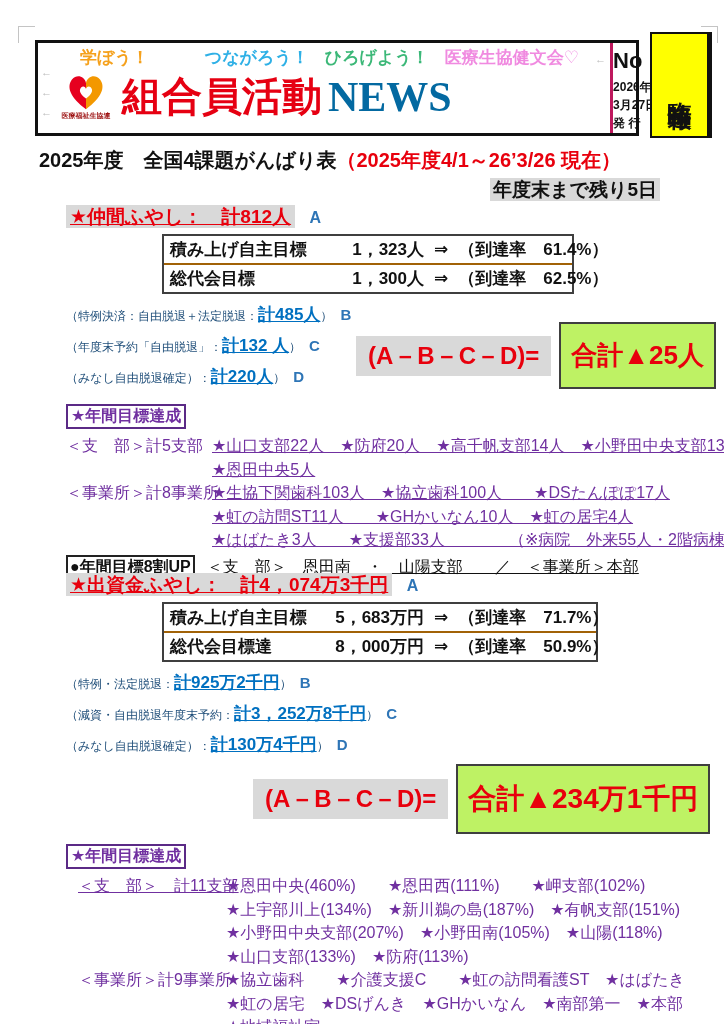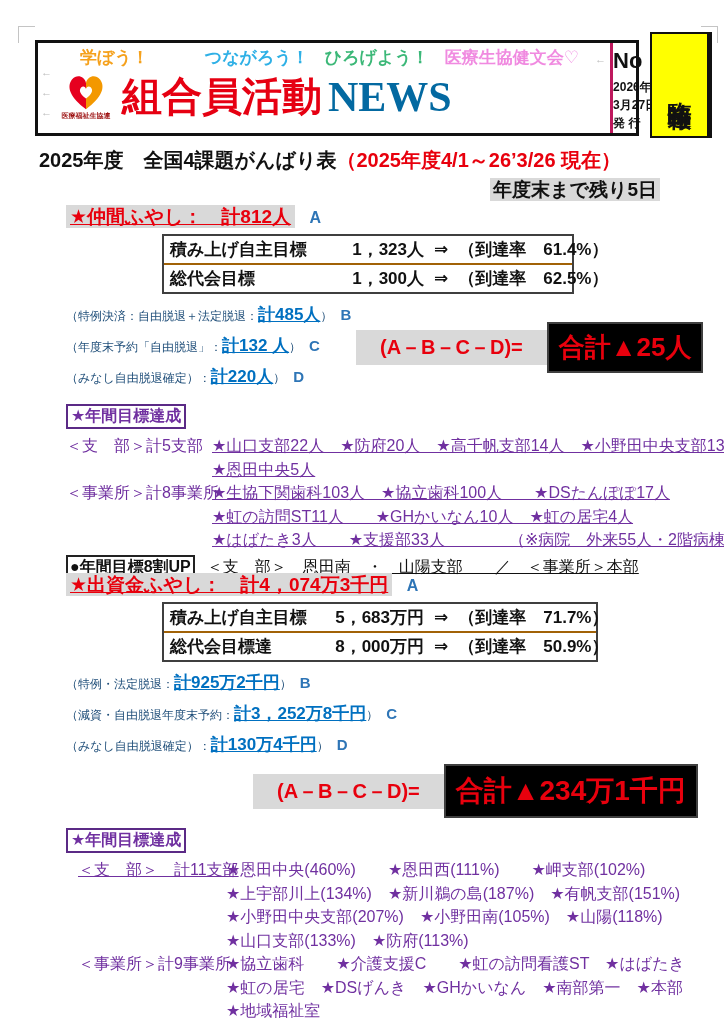--- a/index.html
+++ b/index.html
@@ -57,22 +57,22 @@
   .g-name{width:158px;flex:none;}
   .g-value{width:96px;flex:none;text-align:right;}
   .g-arrow{margin:0 10px;}
   .ded{margin:9px 0 0 66px;}
   .ded-line{margin-bottom:8px;white-space:nowrap;}
   .ded-prefix,.ded-suffix{font-size:12px;color:#1f4e79;}
   .ded-value{font-size:17px;font-weight:bold;color:#0070c0;text-decoration:underline;}
   .ded-label{font-size:15px;color:#2e75b6;font-weight:bold;margin-left:8px;}
   .formula-row{display:flex;align-items:center;white-space:nowrap;}
   .formula-abs{position:absolute;left:356px;top:118px;}
-  .formula{background:#d9d9d9;color:#e8000d;font-size:20px;font-weight:bold;padding:4px 24px;}
-  .total-box{background:#000000;color:#e8000d;font-weight:900;border:2px solid #3f3f3f;padding:6px 10px;margin-left:0;}
+  .formula{background:#d9d9d9;color:#e8000d;font-size:24px;font-weight:bold;padding:4px 12px;}
+  .total-box{background:#bef264;color:#e8000d;font-weight:900;border:2px solid #3f3f3f;padding:14px 10px;margin-left:8px;}
   .s1 .total-box{font-size:26px;}
   .s2 .total-box{font-size:28px;}
   .s2 .formula-row{margin:6px 0 0 253px;}
 
   .achv{margin:16px 0 0 66px;font-size:16px;color:#7030a0;}
   .s2 .achv{margin-top:10px;}
   .achv-head{display:inline-block;border:2px solid #5b2a86;padding:0 3px;font-weight:bold;font-size:16px;color:#7030a0;}
   .achv-rows{margin-top:5px;}
   .achv-row{display:flex;line-height:23.5px;white-space:nowrap;}
   .achv-label{width:146px;flex:none;}

